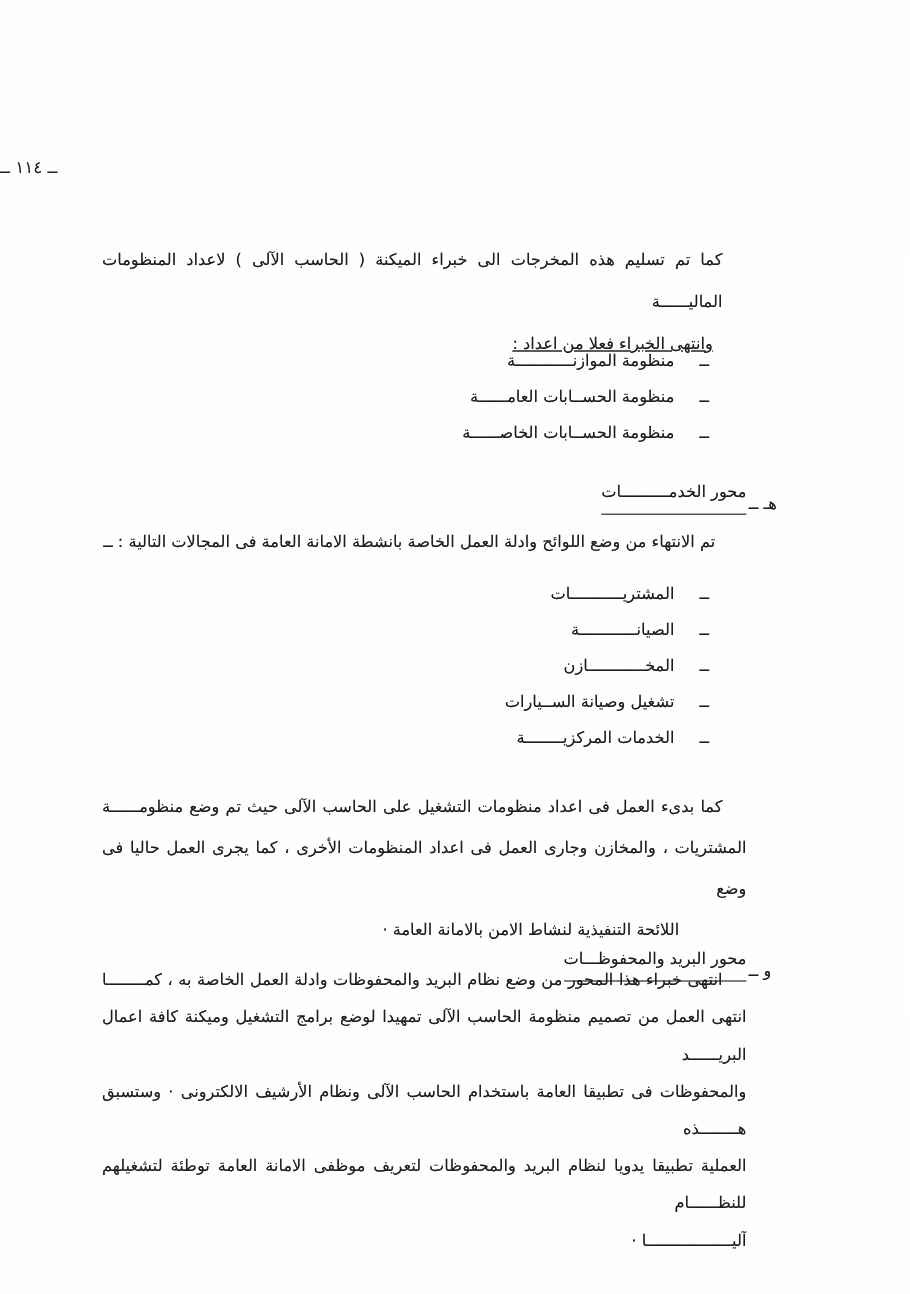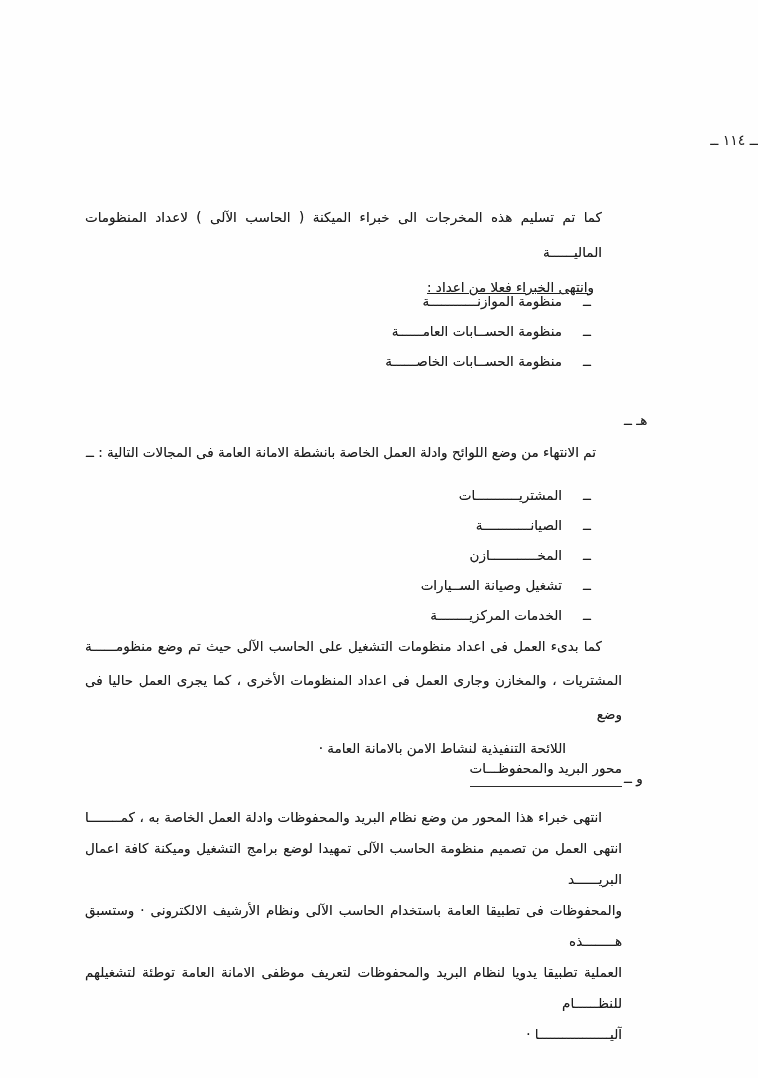--- a/index.html
+++ b/index.html
@@ -15,21 +15,21 @@
     background: #fefefe;
     color: #1c1c1c;
     direction: rtl;
     overflow: hidden;
   }
   #page-number {
     position: absolute;
     top: 132px;
     left: 0;
     width: 100%;
-    text-align: right;
+    text-align: left;
     font-size: 14px;
     letter-spacing: 1px;
     color: #222;
   }
   .content-block {
     position: absolute;
     right: 136px;
     width: 537px;
     font-size: 13.5px;
     color: #1d1d1d;
@@ -46,21 +46,21 @@
   .indent   { padding-right: 20px; }
   .inset26  { padding-right: 26px; }
   .inset28  { padding-right: 28px; text-decoration: underline; }
   .inset56  { padding-right: 56px; }
 
   #para-intro     { top: 200px; line-height: 35px; }
   #list-systems   { top: 286px; line-height: 30px; }
   #head-services  { top: 398px; line-height: 24px; }
   #para-services  { top: 440px; line-height: 24px; }
   #list-services  { top: 480px; line-height: 30px; }
-  #para-progress  { top: 629px; line-height: 34px; margin-left: 48px; }
+  #para-progress  { top: 656px; line-height: 34px; margin-left: 48px; }
   #head-mail      { top: 756px; line-height: 24px; }
   #para-mail      { top: 802px; line-height: 31px; }
 
   .sec-head { position: relative; }
   .sec-prefix {
     position: absolute;
     right: -50px;
     top: 10px;
     width: 48px;
     text-align: left;
@@ -99,20 +99,21 @@
     <div class="li">
       <span class="dash">ــ</span><span class="txt">منظومة الحســابات العامــــــة</span>
     </div>
     <div class="li">
       <span class="dash">ــ</span><span class="txt">منظومة الحســابات الخاصــــــة</span>
     </div>
   </div>
 
   <div id="head-services" class="content-block sec-head">
     <span class="sec-prefix">هـ ــ</span>
+    <span class="sec-title">محور الخدمــــــــــات</span>
   </div>
 
   <div id="para-services" class="content-block">
     <div class="line rl inset26">تم الانتهاء من وضع اللوائح وادلة العمل الخاصة بانشطة الامانة العامة فى المجالات التالية : ــ</div>
   </div>
 
   <div id="list-services" class="content-block">
     <div class="li">
       <span class="dash">ــ</span><span class="txt">المشتريـــــــــــات</span>
     </div>

